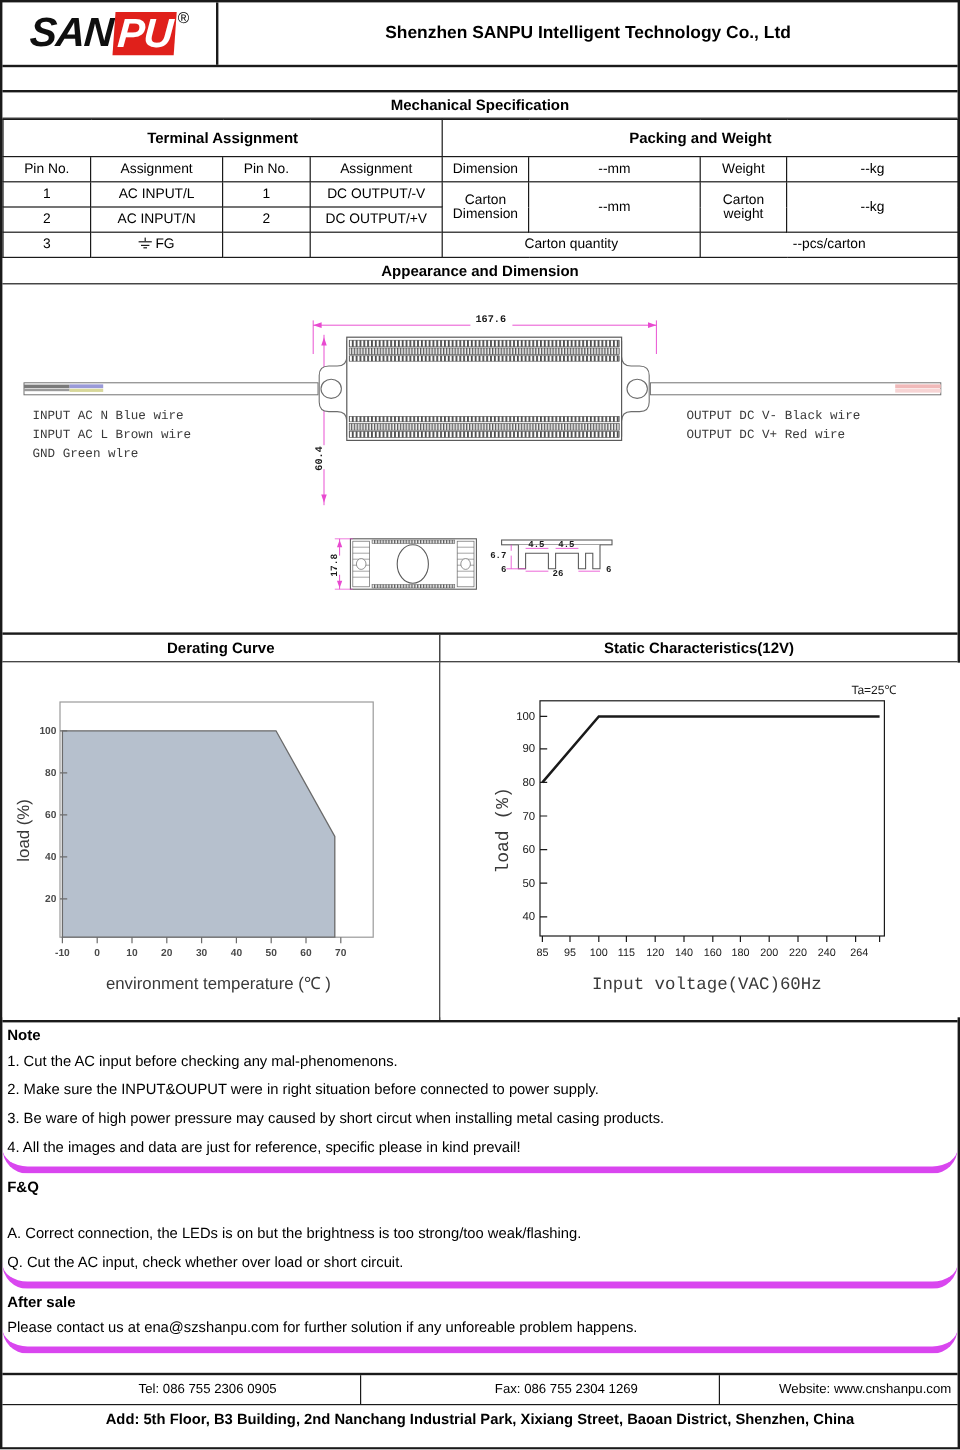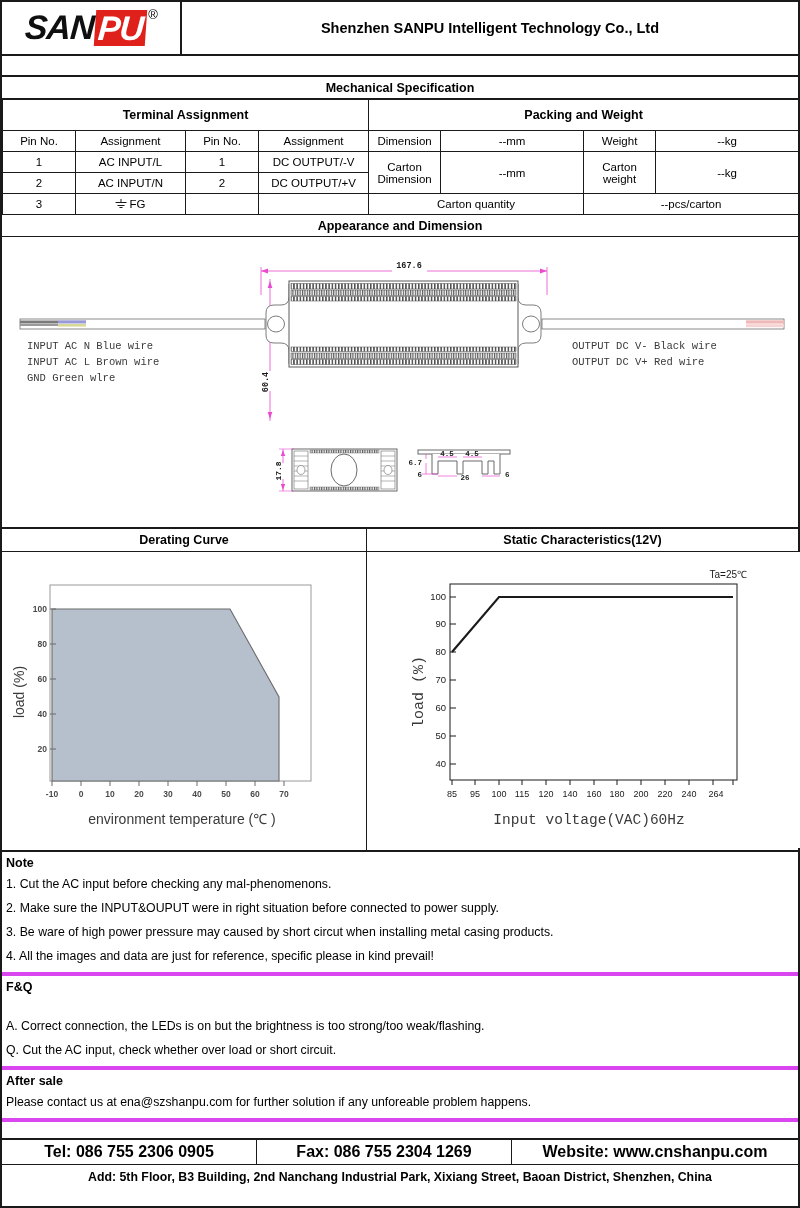--- a/index.html
+++ b/index.html
@@ -172,22 +172,23 @@
     border-bottom: 2px solid #1a1a1a;
     flex: 0 0 auto;
   }
   .cb-left { width: 365px; border-right: 1px solid #1a1a1a; box-sizing: border-box; position: relative; }
   .cb-right { flex: 1; position: relative; }
   .charts-body svg { display: block; }
 
   
   .txt-block {
     padding: 3px 4px 4px 4px;
-    border-bottom: 4px solid #d946ef;
-    flex: 0 0 auto;
+    border-bottom: 6px solid #d946ef;
+    flex: 0 0 auto;
+    border-radius: 21px;
   }
   .txt-block .bhd {
     font-weight: bold;
     font-size: 12.5px;
     line-height: 17px;
   }
   .txt-block p {
     margin: 0;
     font-size: 12.3px;
     line-height: 24px;
@@ -203,23 +204,24 @@
   .foot-contacts {
     display: flex;
     height: 24px;
     border-bottom: 1px solid #1a1a1a;
     flex: 0 0 auto;
   }
   .foot-contacts > div {
     display: flex;
     align-items: center;
     justify-content: center;
-    font-weight: bold;
-    font-size: 16px;
+    font-weight: normal;
+    font-size: 11px;
     box-sizing: border-box;
+    margin-left: 44px;
   }
   .fc1 { width: 255px; border-right: 1px solid #1a1a1a; }
   .fc2 { width: 255px; border-right: 1px solid #1a1a1a; }
   .fc3 { flex: 1; }
   .foot-addr {
     height: 23px;
     display: flex;
     align-items: center;
     justify-content: center;
     font-weight: bold;

